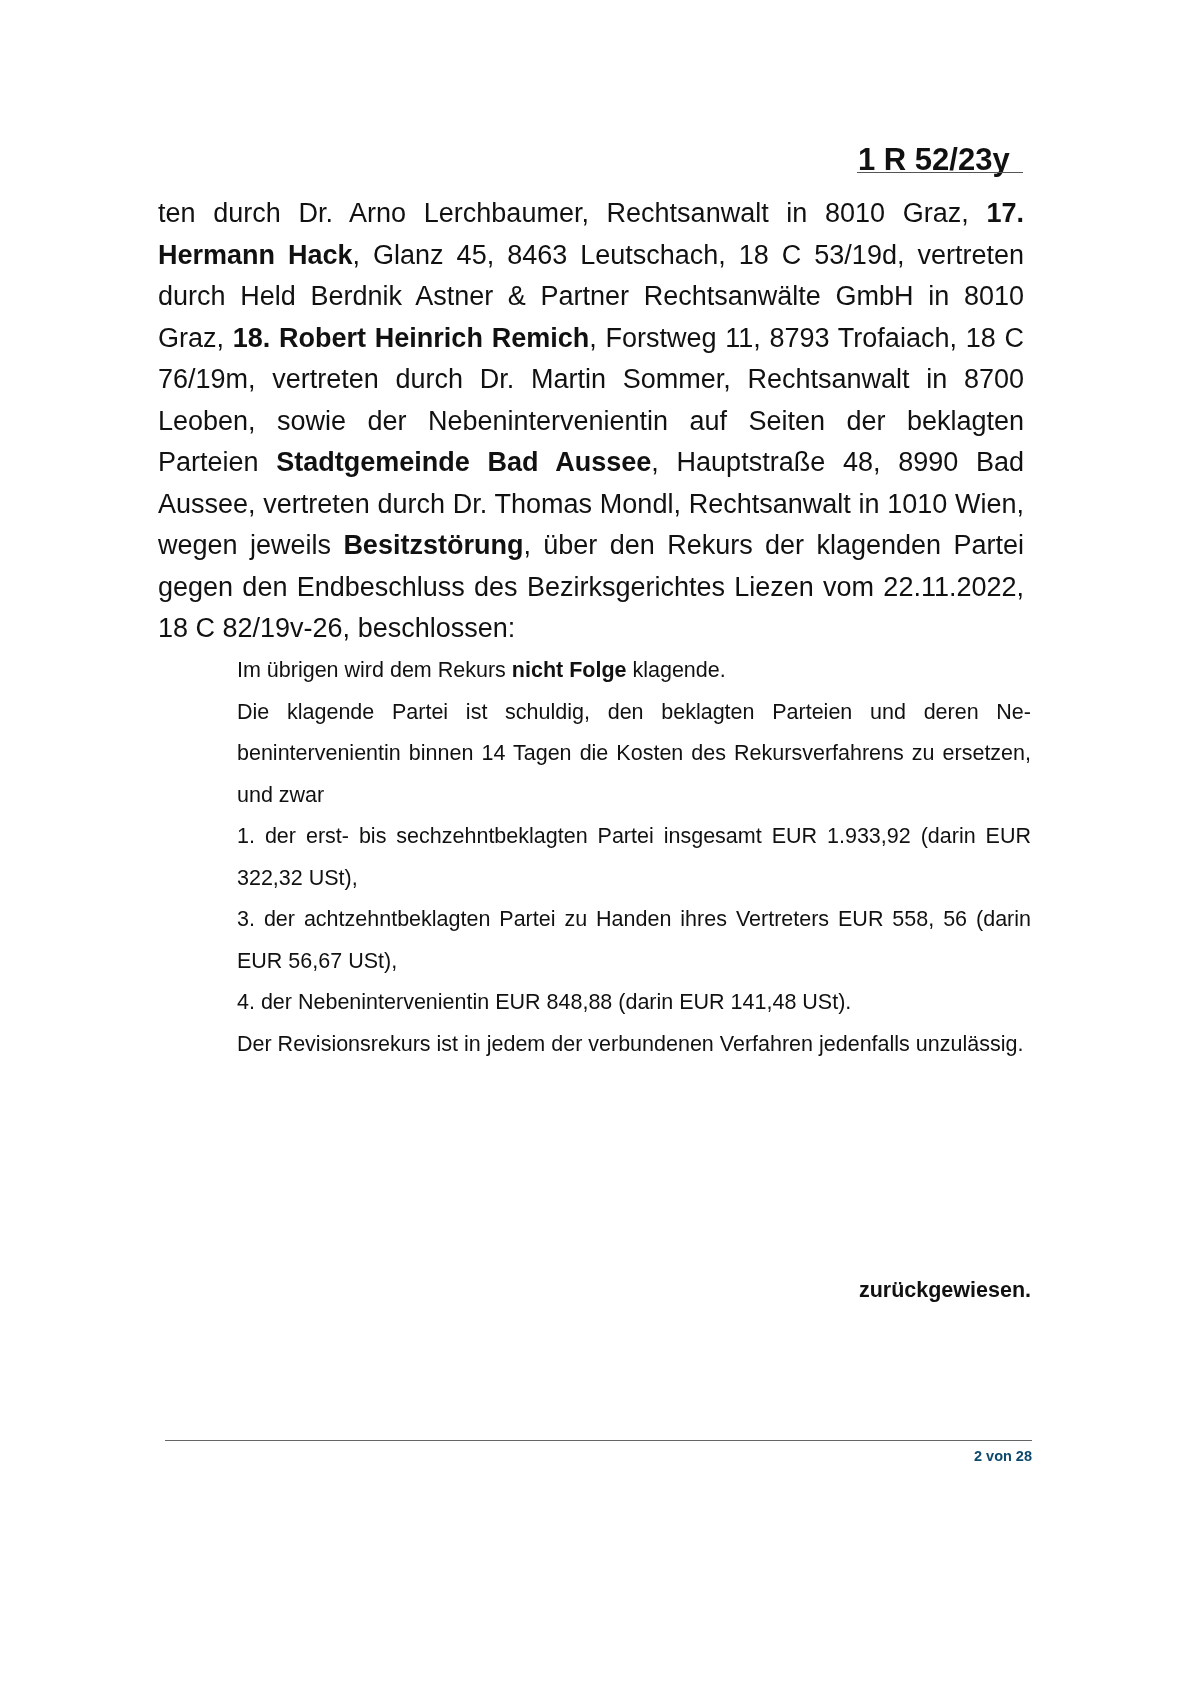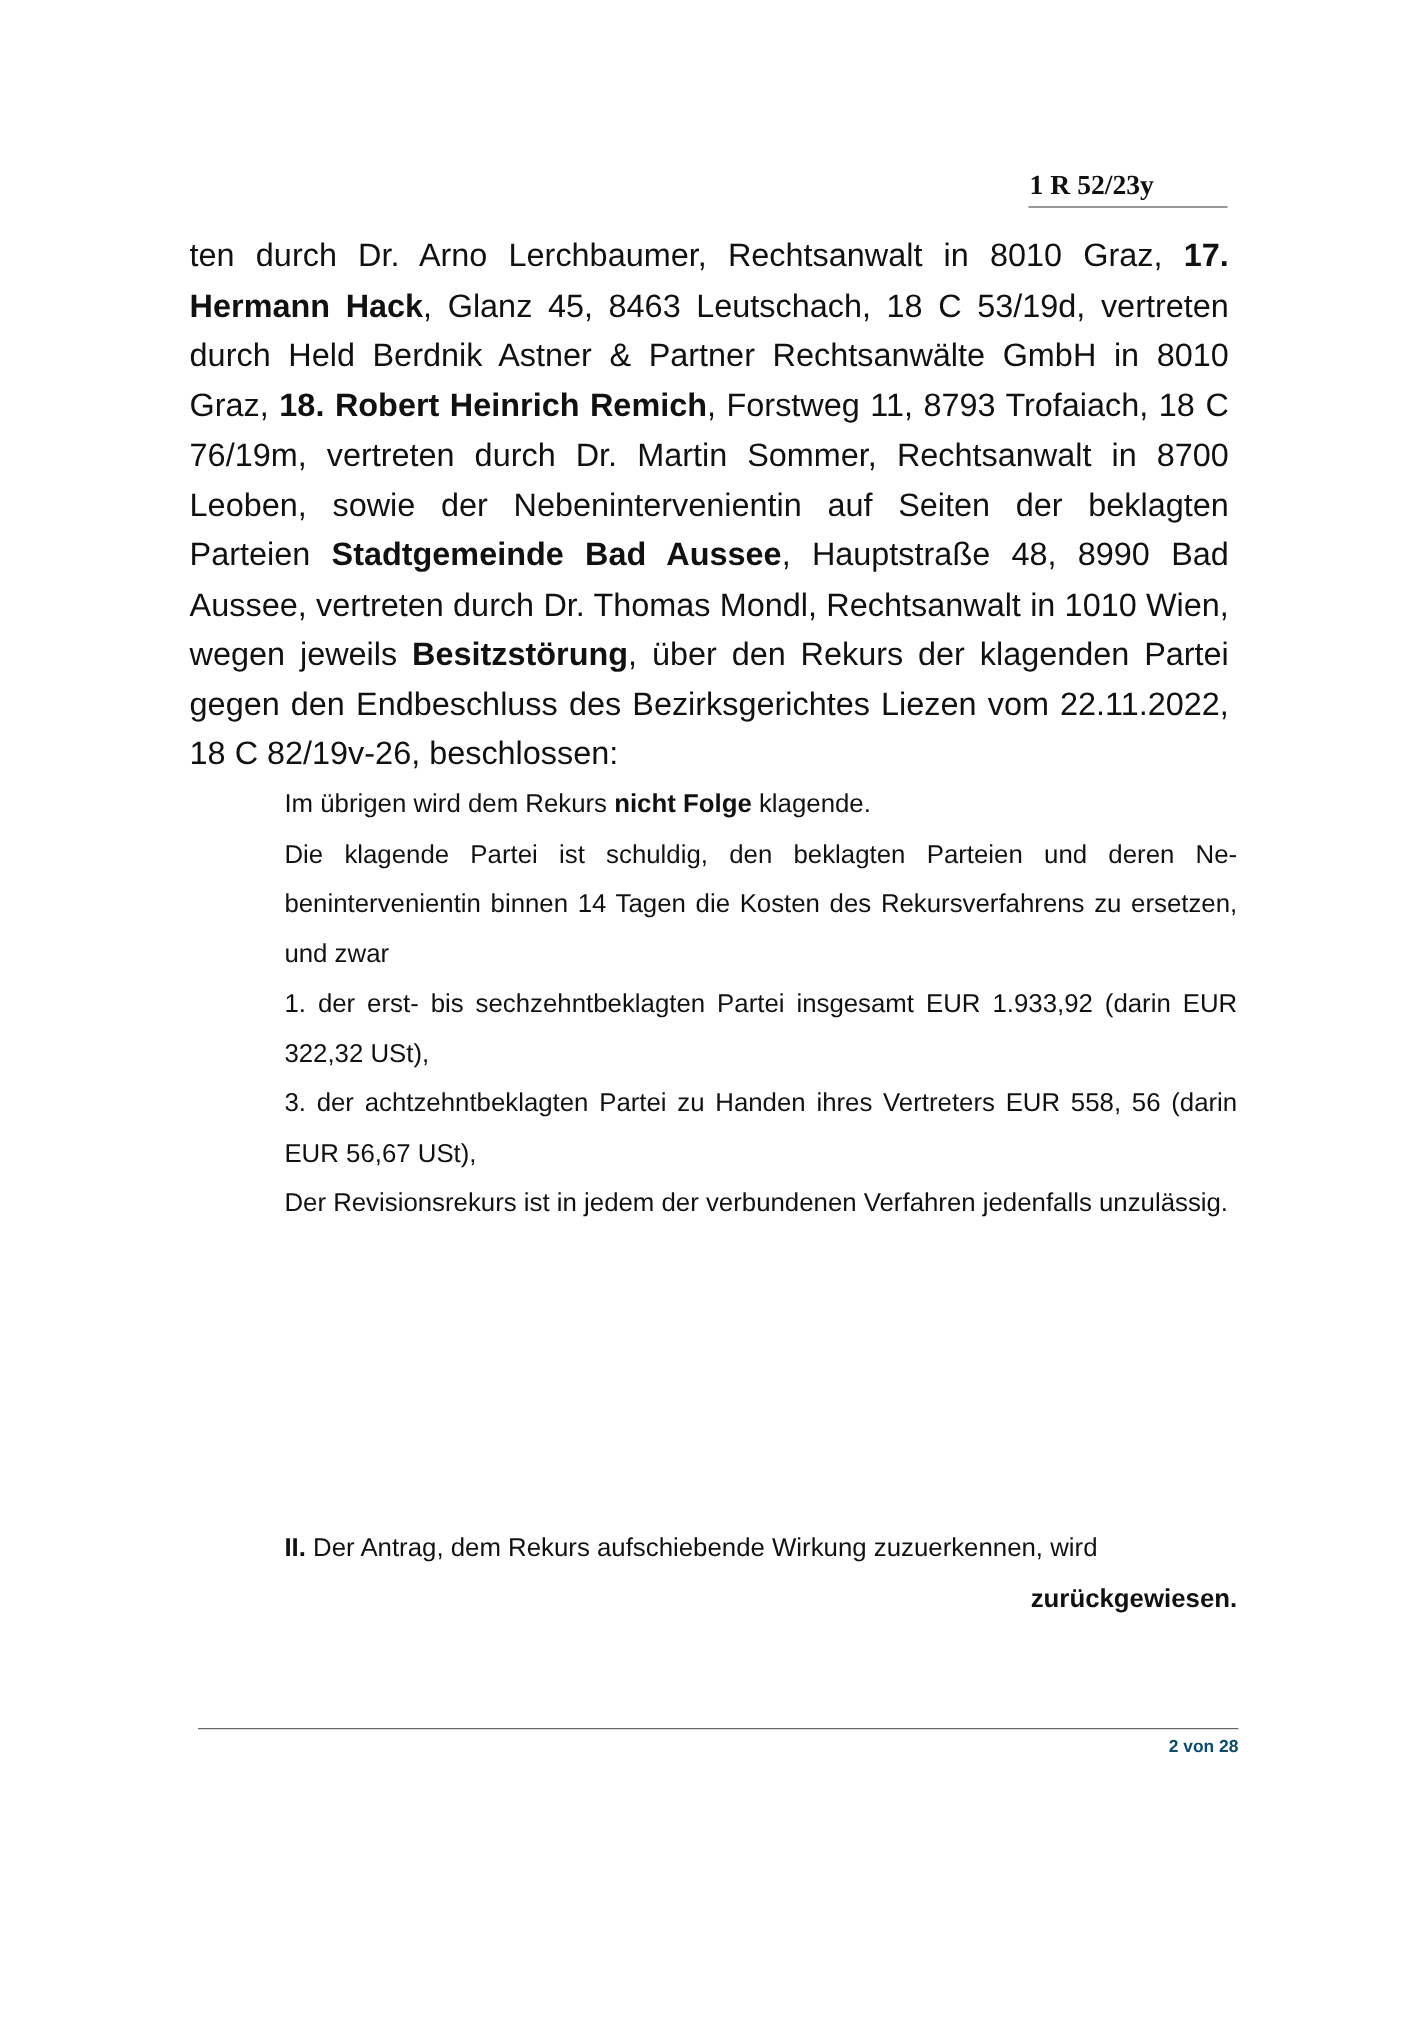--- a/index.html
+++ b/index.html
@@ -1,18 +1,18 @@
 <!DOCTYPE html>
 <html><head>
 <meta charset="utf-8">
 <style>
   html, body { margin: 0; padding: 0; background: #ffffff; }
   body { width: 1190px; height: 1683px; position: relative; overflow: hidden;
          font-family: "Liberation Sans", sans-serif; color: #111111; }
-  .page-ref { position: absolute; left: 858px; top: 142px; font-size: 23px; font-weight: bold; color: #111; font-family: Liberation Serif, serif; }
+  .page-ref { position: absolute; left: 858px; top: 142px; font-size: 31px; font-weight: bold; color: #111; }
   .page-ref-line { position: absolute; left: 857px; top: 172px; width: 166px; height: 1px; background: #555; }
   .body-text { position: absolute; left: 158px; top: 193px; width: 866px; font-size: 27px;
                line-height: 41.5px; text-align: justify; }
   .body-text p { margin: 0; }
   .decision { position: absolute; left: 237px; top: 650px; width: 794px; font-size: 21.5px;
               line-height: 41.5px; text-align: justify; }
   .decision p { margin: 0; }
   .section2 { position: absolute; left: 237px; top: 1270px; width: 794px; font-size: 21.5px; line-height: 41.5px; }
   .section2 p { margin: 0; }
   .center { text-align: right; }
@@ -28,22 +28,22 @@
 
 <div class="body-text">
   <p id="intro-p"><span>ten durch Dr. Arno Lerchbaumer, Rechtsanwalt in 8010 Graz, </span><b>17. Hermann Hack</b><span>, Glanz 45, 8463 Leutschach, 18 C 53/19d, vertreten durch Held Berdnik Astner &amp; Partner Rechtsanwälte GmbH in 8010 Graz, </span><b>18. Robert Heinrich Re­mich</b><span>, Forstweg 11, 8793 Trofaiach, 18 C 76/19m, vertreten durch Dr. Martin Sommer, Rechtsanwalt in 8700 Leoben, sowie der Nebenintervenientin auf Sei­ten der beklagten Parteien </span><b>Stadtgemeinde Bad Aussee</b><span>, Hauptstraße 48, 8990 Bad Aussee, vertreten durch Dr. Thomas Mondl, Rechtsanwalt in 1010 Wien, we­gen jeweils </span><b>Besitzstörung</b><span>, über den Rekurs der klagenden Partei gegen den Endbeschluss des Bezirksgerichtes Liezen vom 22.11.2022, 18 C 82/19v-26, be­schlossen:</span></p>
 </div>
 
 <div class="decision">
   <p><span>Im übrigen wird dem Rekurs </span><b>nicht Folge</b><span> klagende.</span></p>
   <p>Die klagende Partei ist schuldig, den beklagten Parteien und deren Ne­benintervenientin binnen 14 Tagen die Kosten des Rekursverfahrens zu ersetzen, und zwar</p>
   <p>1. der erst- bis sechzehntbeklagten Partei insgesamt EUR 1.933,92 (darin EUR 322,32 USt),</p>
   <p>3. der achtzehntbeklagten Partei zu Handen ihres Vertreters EUR 558, 56 (darin EUR 56,67 USt),</p>
+  <p>4. der Nebenintervenientin EUR 848,88 (darin EUR 141,48 USt).</p>
   <p>Der Revisionsrekurs ist in jedem der verbundenen Verfahren jedenfalls unzulässig.</p>
 </div>
 
 <div class="section2">
-  <p><b>II.</b><span> Der Antrag, dem Rekurs aufschiebende Wirkung zuzuerkennen, wird</span></p>
   <p class="center"><b>zurückgewiesen.</b></p>
 </div>
 
 <div class="footer-line"></div>
 <div class="footer-page">2 von 28</div>
 
 </body></html>

